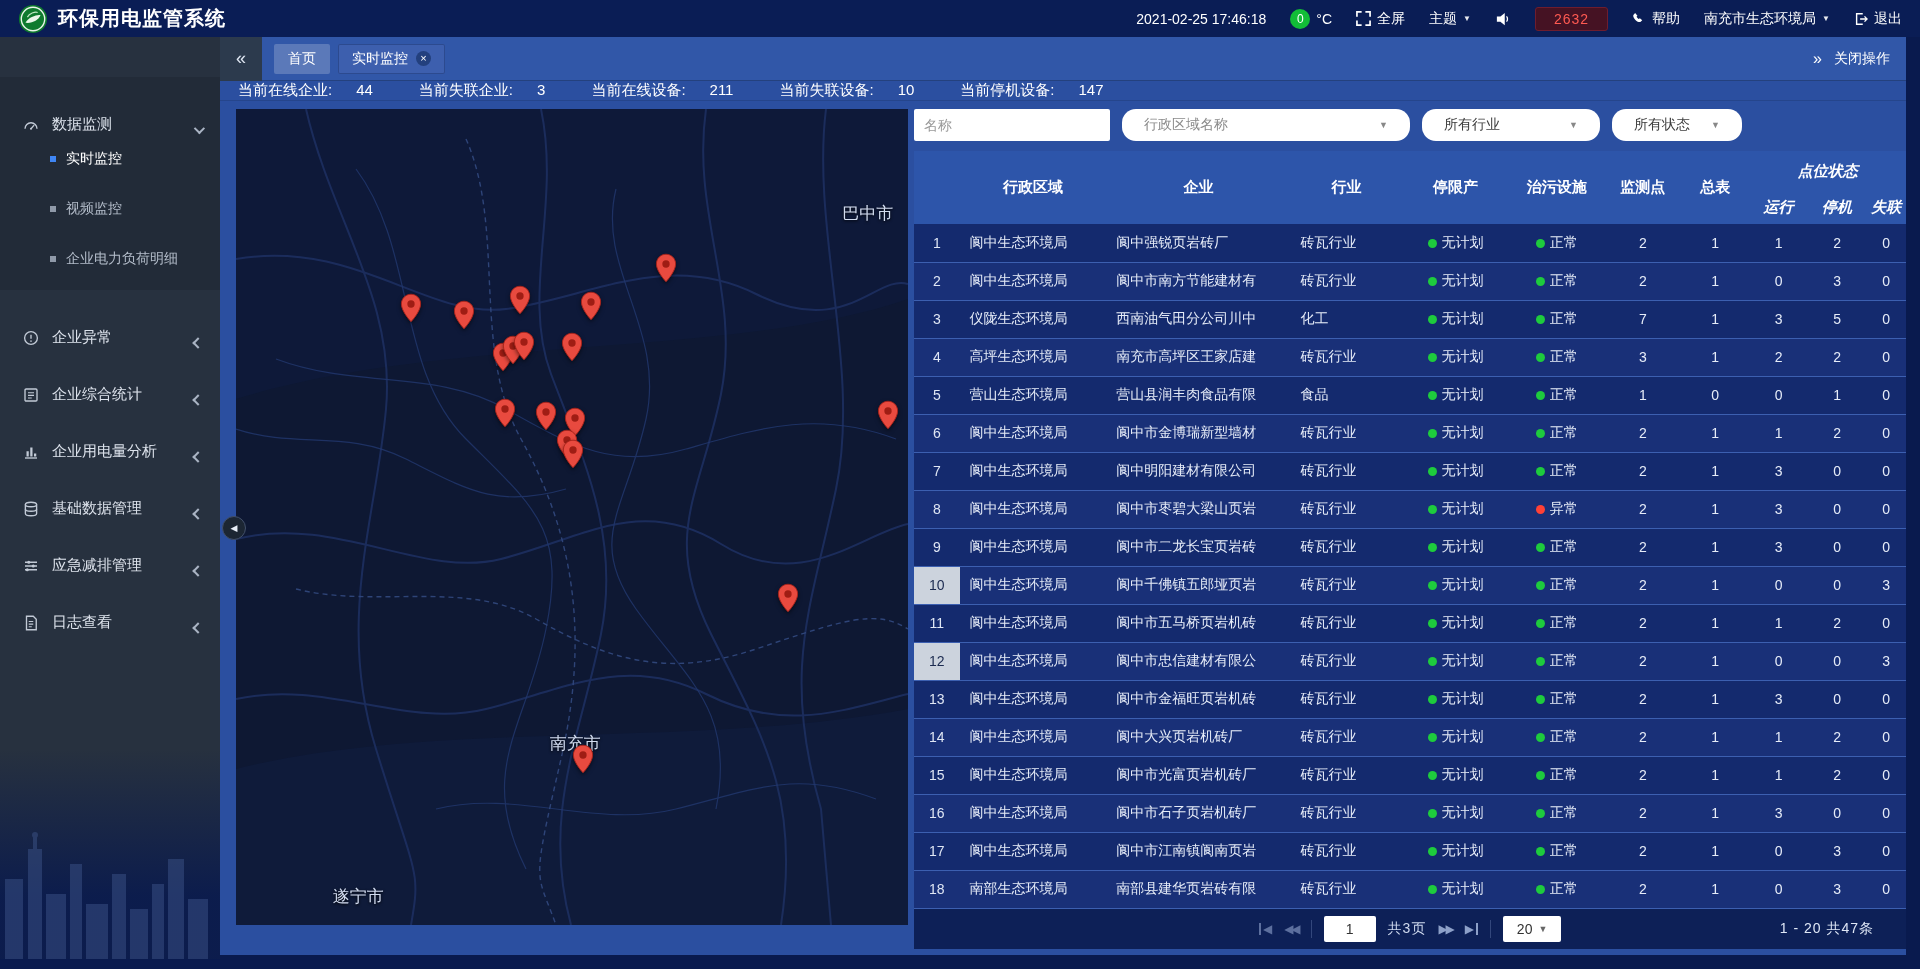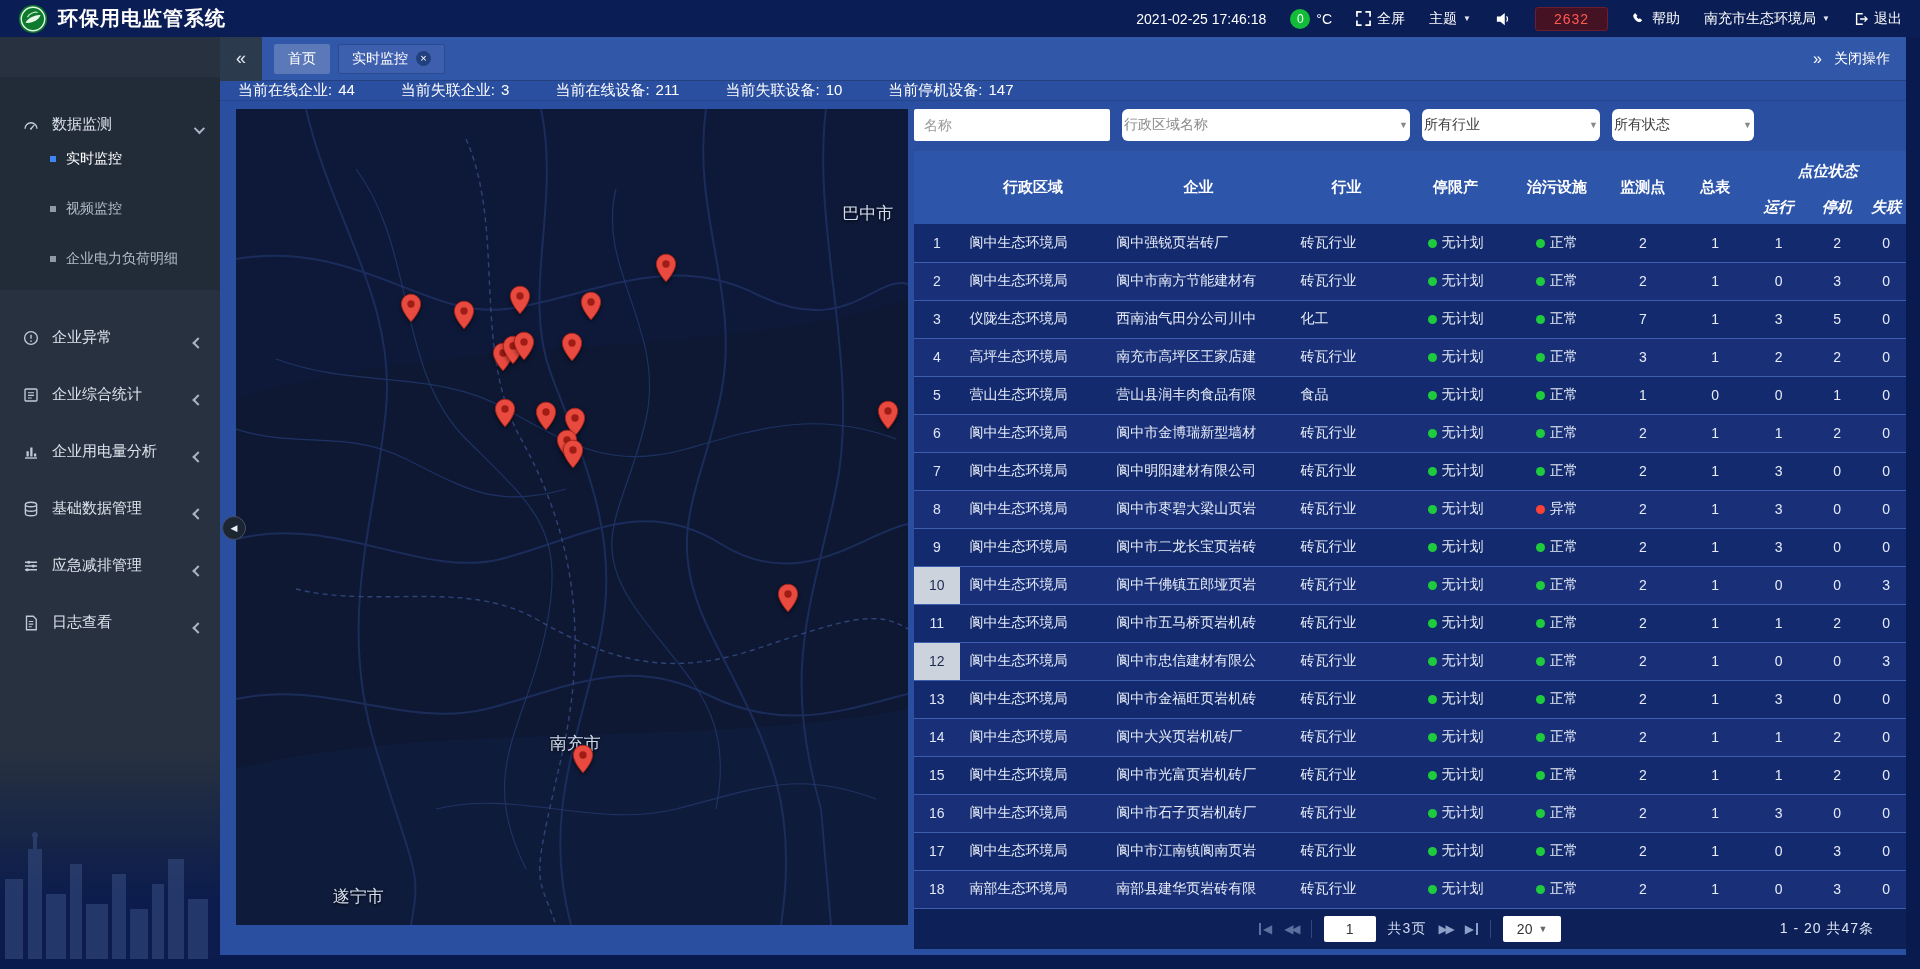--- a/index.html
+++ b/index.html
@@ -47,41 +47,41 @@
   .tab-back{width:42px;height:44px;background:#2c3a4d;display:flex;align-items:center;justify-content:center;font-size:18px;cursor:pointer;color:#dfe6f2}
   .tab-list{display:flex;align-items:center;gap:8px;margin-left:12px}
   .tab{height:30px;padding:0 14px;background:#5b79b9;border-radius:2px;display:flex;align-items:center;gap:8px;font-size:14px;cursor:pointer}
   .tab.active{background:#3d5fae;box-shadow:inset 0 0 0 1px #2c4a8f}
   .tab-close{width:15px;height:15px;border-radius:50%;background:#23407e;font-size:11px;line-height:15px;text-align:center;cursor:pointer}
   .tab-spacer{flex:1}
   .tab-fwd{font-size:16px;letter-spacing:-2px;margin-right:14px;cursor:pointer}
   .close-ops{margin-right:16px;cursor:pointer;font-size:14px}
 
   .stats-bar{height:36px;background:#2b4fa0;display:flex;align-items:center;gap:46px;padding:0 18px;font-size:15px;border-bottom:1px solid rgba(0,0,0,.12)}
-  .stat-item{display:flex;gap:6px}
+  .stat-item{display:flex;gap:24px}
 
   .content-area{flex:1;display:flex;gap:6px;background:#2b4fa0;margin-bottom:12px;padding:8px 0 6px 16px;position:relative}
   .map-toggle{position:absolute;left:2px;top:50%;transform:translateY(-50%);width:24px;height:24px;border-radius:50%;background:#1c2633;border:1px solid #42506b;display:flex;align-items:center;justify-content:center;font-size:9px;color:#e8eef8;cursor:pointer;z-index:6}
 
   
   .map{width:672px;height:816px;background:#0e1833;position:relative;overflow:hidden;flex-shrink:0;cursor:grab}
   .roads{position:absolute;inset:0;width:100%;height:100%}
   .city-label{position:absolute;transform:translate(-50%,-50%);color:#d2dcf0;font-size:17px;text-shadow:0 1px 3px #000;white-space:nowrap;pointer-events:none}
   .map-pin{position:absolute;transform:translate(-50%,-100%);cursor:pointer;filter:drop-shadow(0 2px 2px rgba(0,0,0,.5))}
 
   
   .panel{flex:1;display:flex;flex-direction:column;min-width:0}
   .filter-row{display:flex;gap:12px;margin-bottom:10px}
   .f-input{width:196px;height:32px;background:#fff;border:none;border-radius:2px;padding:12px 10px;font-size:14px;color:#333;font-family:inherit}
   .f-input::placeholder{color:#999}
-  .f-select{height:32px;background:#fff;border-radius:6px;display:flex;align-items:center;justify-content:space-between;padding:0 2px;font-size:14px;cursor:pointer}
+  .f-select{height:32px;background:#fff;border-radius:14px;display:flex;align-items:center;justify-content:space-between;padding:0 22px;font-size:14px;cursor:pointer}
   .f-select .sel-caret{font-size:9px;color:#888}
   .sel-region{width:288px;color:#8a8a8a}
   .sel-industry{width:178px;color:#3c3c3c}
-  .sel-status{width:142px;color:#3c3c3c}
+  .sel-status{width:130px;color:#3c3c3c}
 
   .table-wrap{flex:1;overflow:hidden}
   table.data-table{width:100%;border-collapse:collapse;table-layout:fixed}
   thead th{background:#2d55aa;color:#fff;font-weight:bold;font-size:15px;text-align:center;vertical-align:middle}
   thead tr:first-child th{height:40px}
   thead tr:last-child th{height:33px}
   .it{font-style:italic}
   tbody td{height:38px;font-size:14px;color:#e6ecf8;border-bottom:1px solid rgba(98,134,214,.30);text-align:center;white-space:nowrap;overflow:hidden}
   tbody tr:nth-child(odd) td{background:#142a6e}
   tbody tr:nth-child(even) td{background:#193078}

